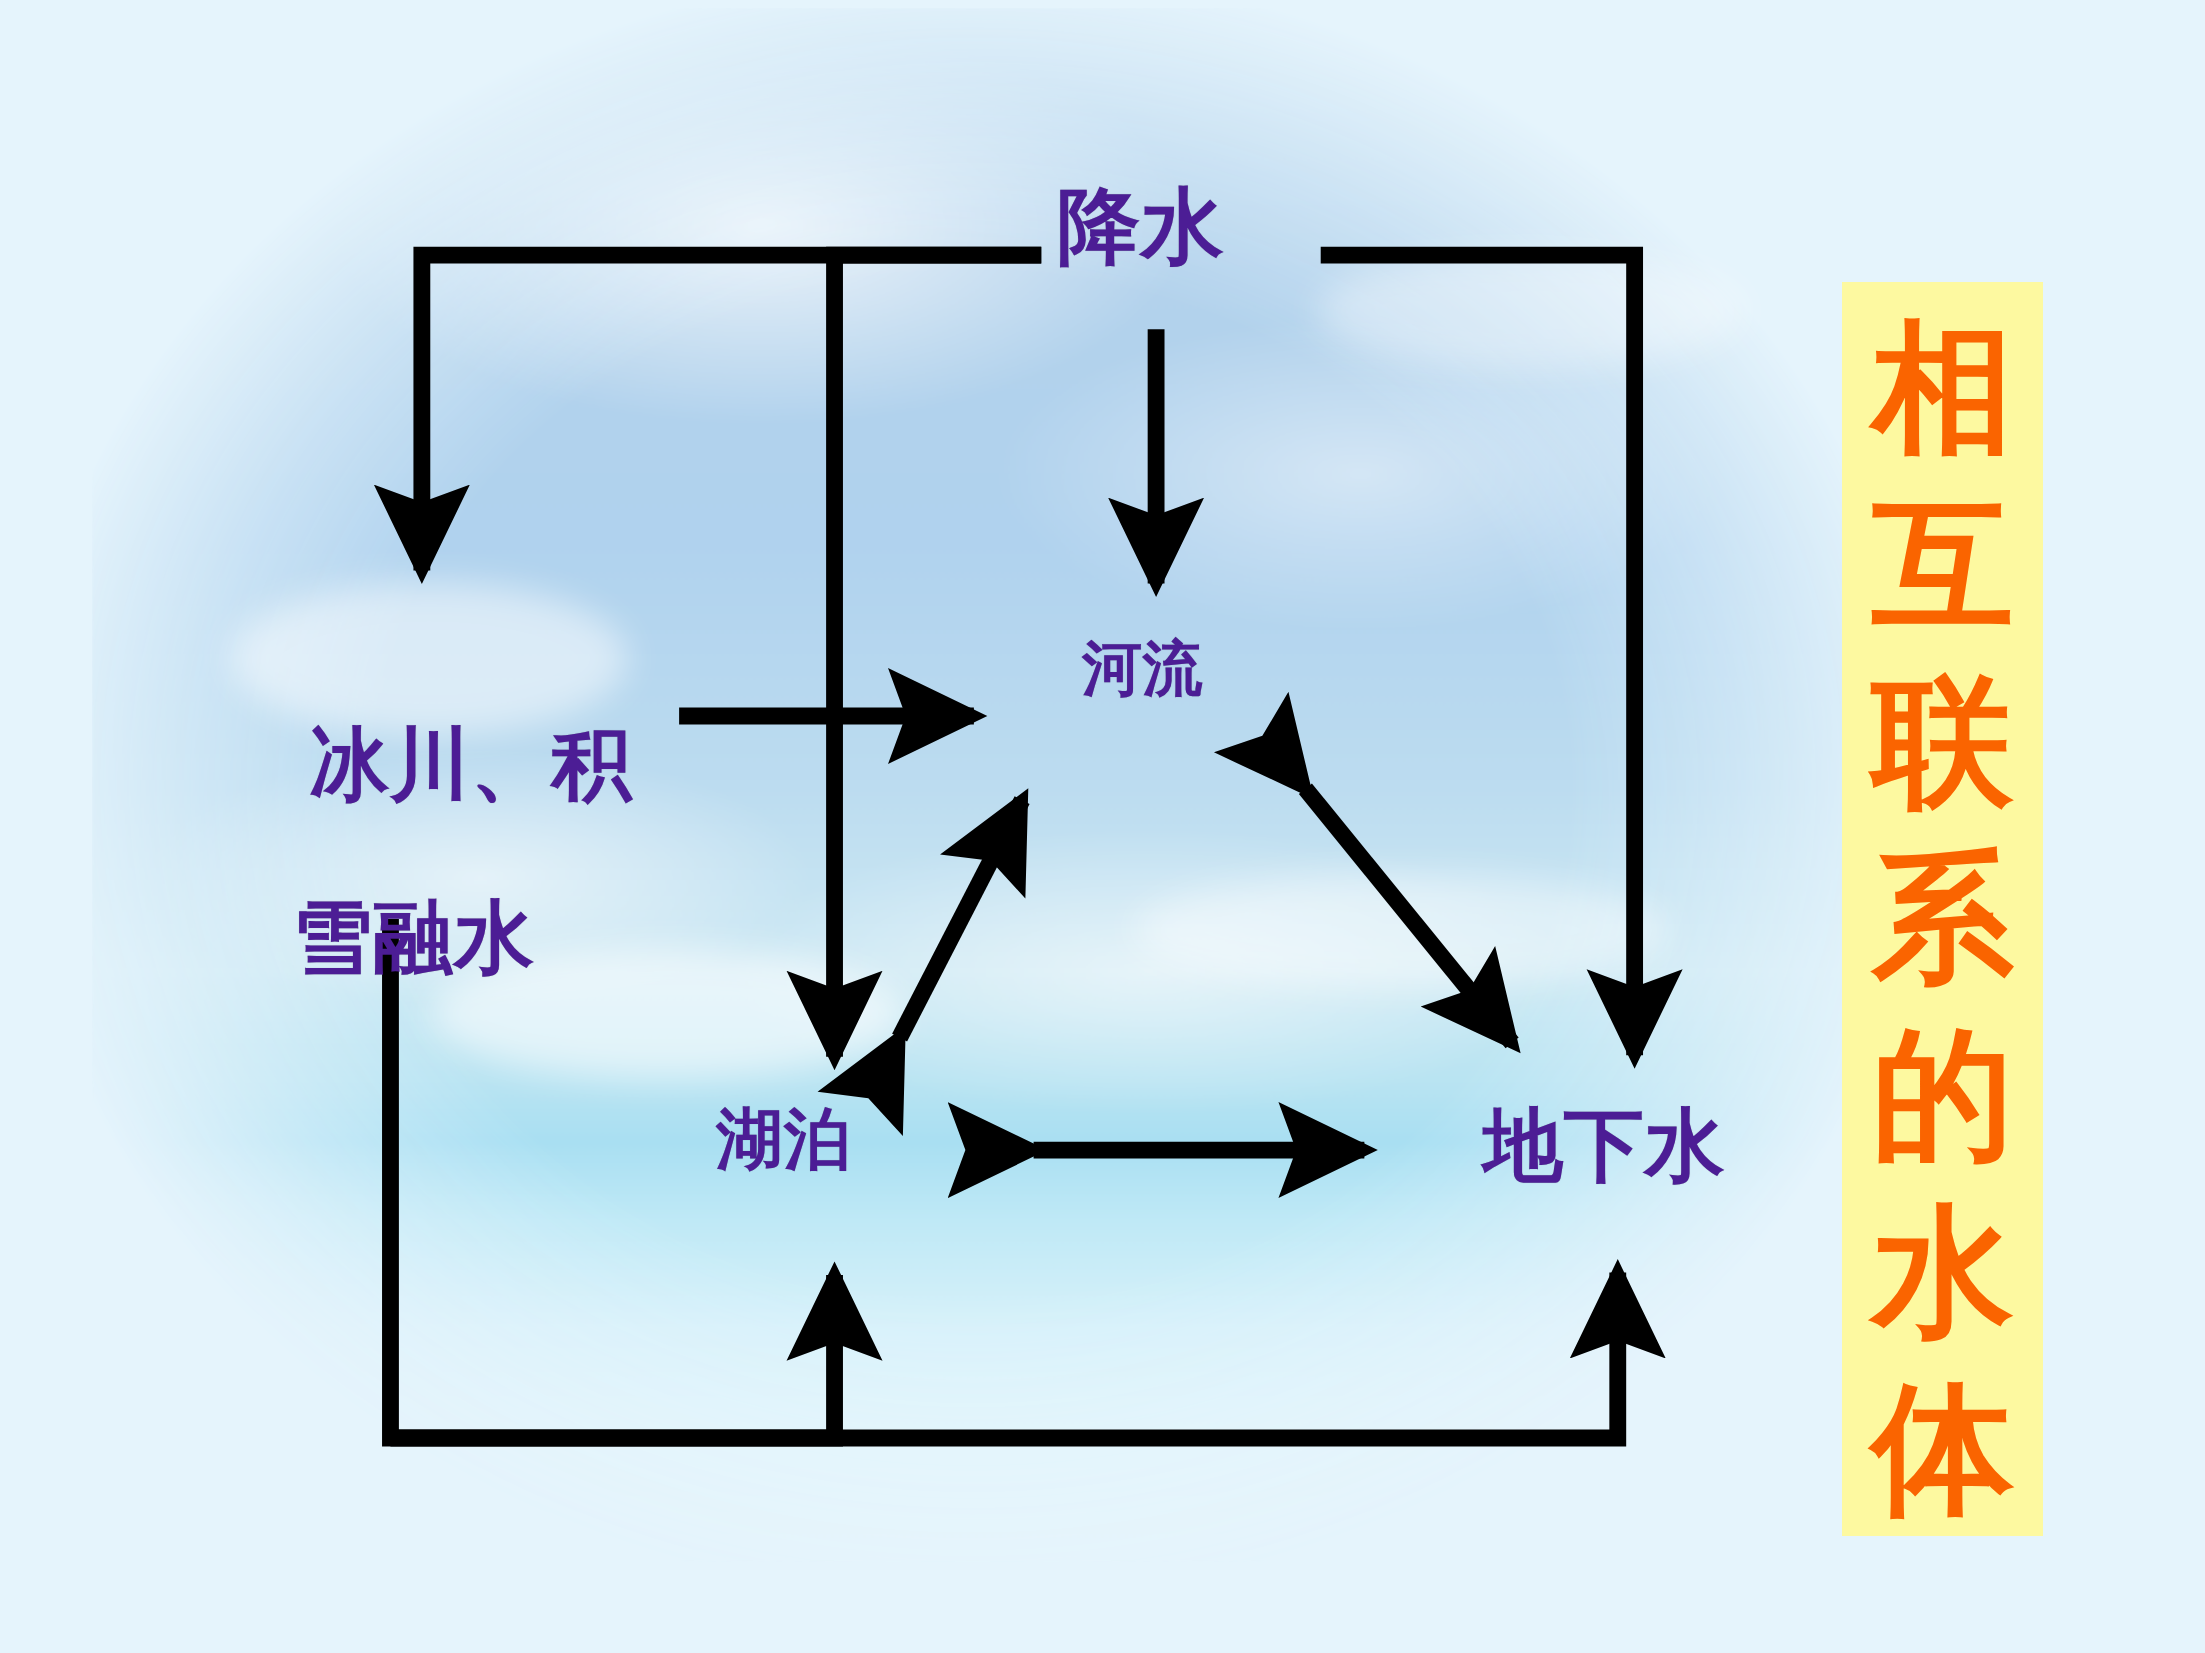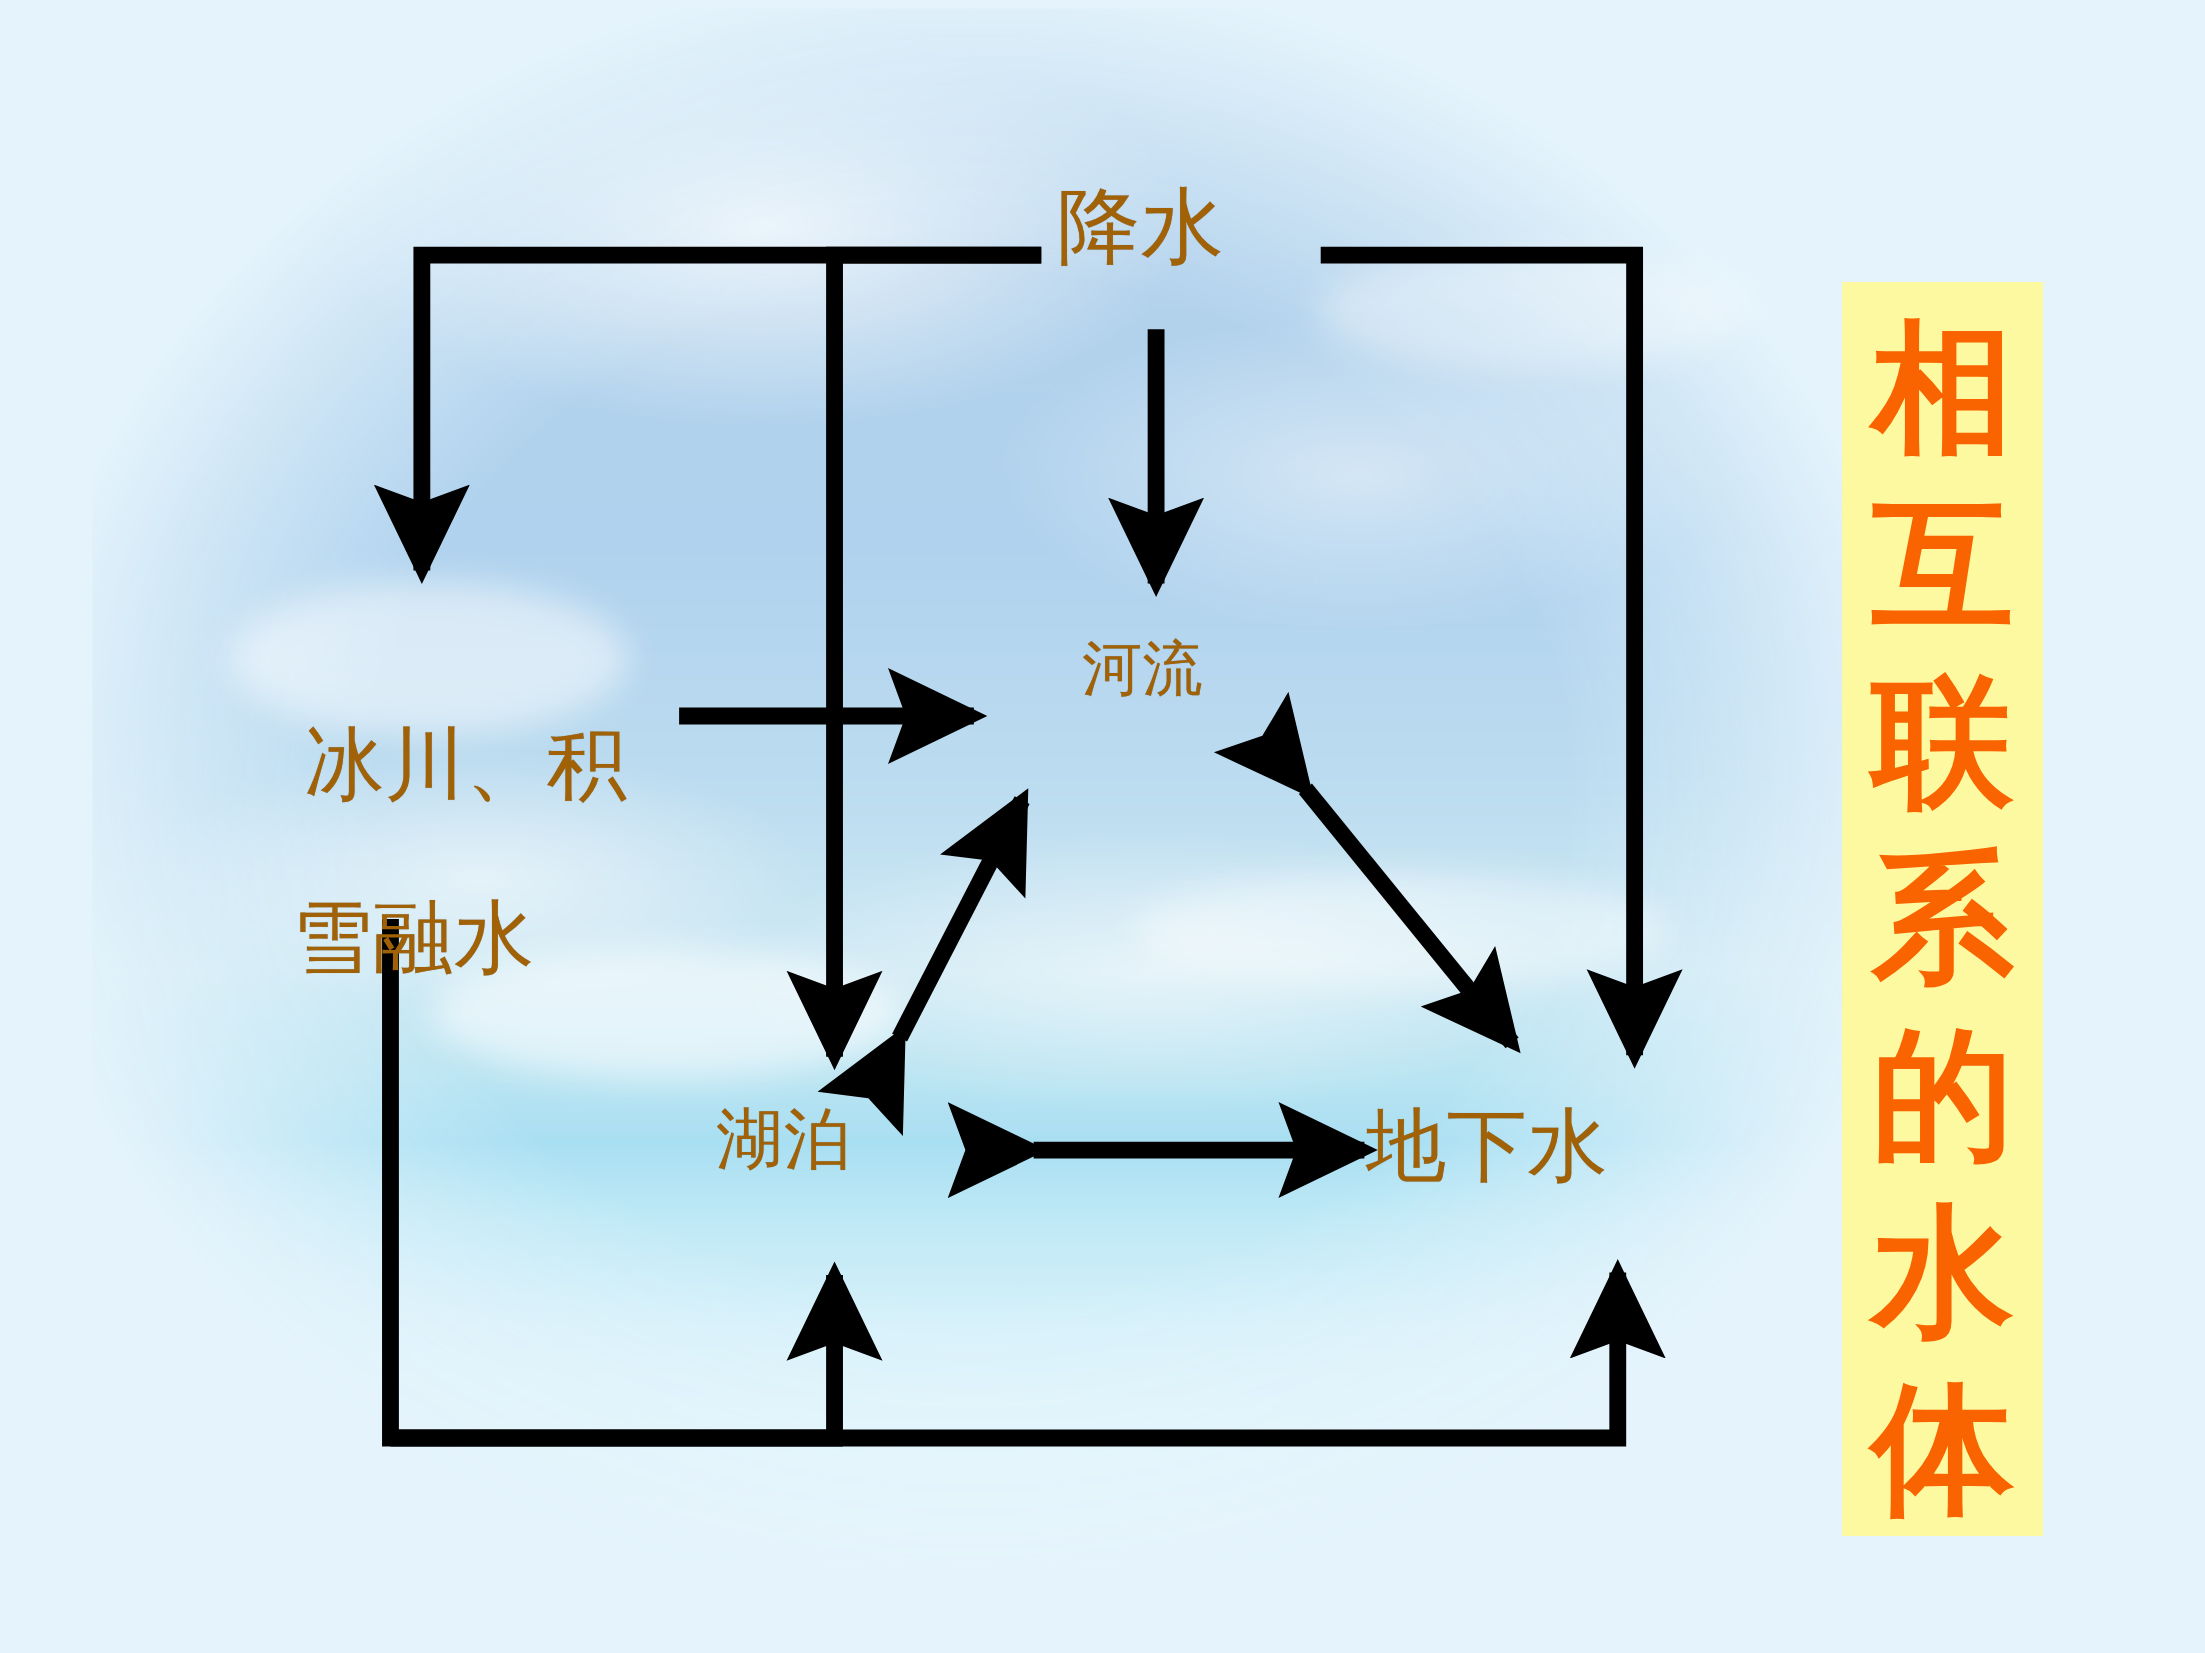--- a/index.html
+++ b/index.html
@@ -52,37 +52,37 @@
   
   #wiring {
     position: absolute;
     left: 0; top: 0;
     width: 2205px;
     height: 1654px;
   }
   
   .node {
     position: absolute;
-    color: #a16207;
-    font-weight: 400;
+    color: #4c1d95;
+    font-weight: 700;
     line-height: 1.08;
     white-space: pre;
     text-align: center;
     letter-spacing: 0.01em;
     text-shadow: 0 0 0.8px rgba(0,0,0,0.35);
   }
   #node-precipitation { left: 1057px; top: 182px; font-size: 83px; }
   #node-glacier {
     left: 176px; top: 636px; font-size: 80px;
     width: 475px; 
   }
   #node-glacier .l2 { display: block; }
   #node-river { left: 1082px; top: 636px; font-size: 60px; }
   #node-lake  { left: 716px;  top: 1103px; font-size: 67px; }
-  #node-groundwater { left: 1366px; top: 1103px; font-size: 80px; }
+  #node-groundwater { left: 1483px; top: 1103px; font-size: 80px; }
 
   
   #banner {
     position: absolute;
     left: 1842px;
     top: 282px;
     width: 201px;
     height: 1254px;
     background: #fdf9a0;
     display: flex;

